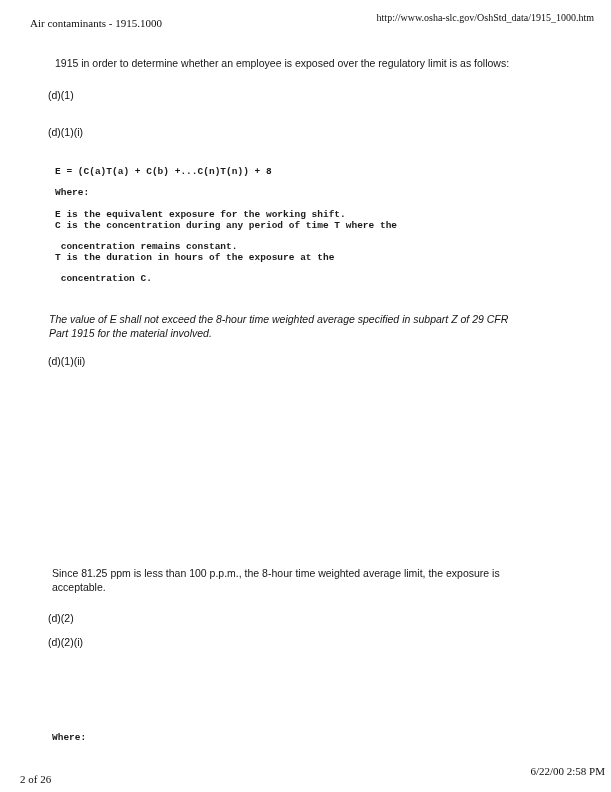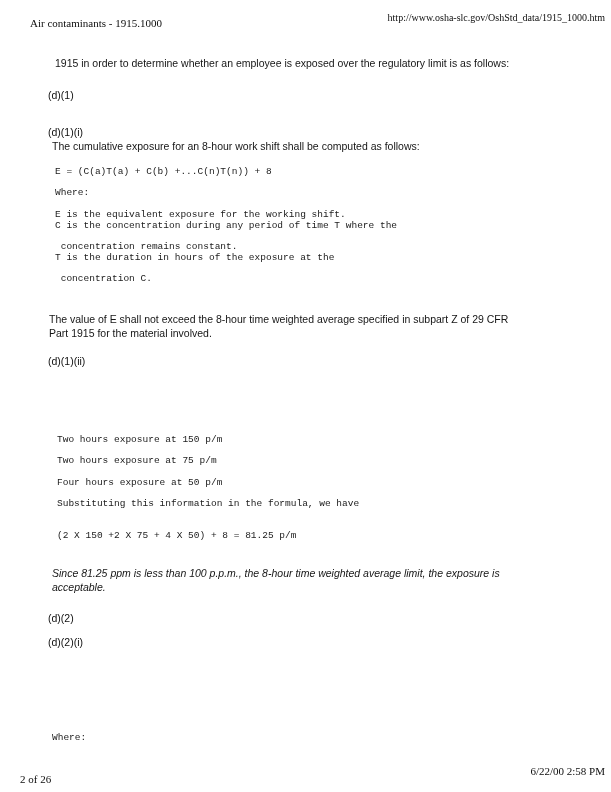--- a/index.html
+++ b/index.html
@@ -38,68 +38,58 @@
     font-weight: normal;
     color: #0f0f0f;
     white-space: pre;
   }
   pre.mono {
     margin: 0;
     font-family: "Liberation Mono", monospace;
     font-size: 9.5px;
     line-height: 10.7px;
     color: #1a1a1a;
+    font-weight: bold;
   }
 </style>
 </head>
 <body>
 
 <div class="page">
 
   <div class="abs serif header-left" style="left:30px; top:17px;">Air contaminants - 1915.1000</div>
-  <div class="abs serif header-right" style="right:6px; top:12px;">http://www.osha-slc.gov/OshStd_data/1915_1000.htm</div>
+  <div class="abs serif header-right" style="right:17px; top:12px;">http://www.osha-slc.gov/OshStd_data/1915_1000.htm</div>
 
   <div class="abs sans" style="left:55px; top:56px;text-align:center;">1915 in order to determine whether an employee is exposed over the regulatory limit is as follows:</div>
 
   <div class="abs heading" style="left:48px; top:89px;">(d)(1)</div>
 
   <div class="abs heading" style="left:48px; top:126px;">(d)(1)(i)</div>
 
-  <div class="abs sans" style="left:52px; top:139px;">The cumulative exposure for an 8-hour work shift shall be computed as follows:</div>
 
   <pre class="abs mono" style="left:55px; top:167px;">E = (C(a)T(a) + C(b) +...C(n)T(n)) + 8
 
 Where:
 
 E is the equivalent exposure for the working shift.
 C is the concentration during any period of time T where the
 
  concentration remains constant.
 T is the duration in hours of the exposure at the
 
  concentration C.</pre>
 
-  <div class="abs sans" style="left:49px; top:312px;">The value of E shall not exceed the 8-hour time weighted average specified in subpart Z of 29 CFR
+  <div class="abs sans" style="left:49px; top:312px;font-style:italic;">The value of E shall not exceed the 8-hour time weighted average specified in subpart Z of 29 CFR
 Part 1915 for the material involved.</div>
 
   <div class="abs heading" style="left:48px; top:355px;">(d)(1)(ii)</div>
 
 
-  <pre class="abs mono" style="left:57px; top:435px;">Two hours exposure at 150 p/m
 
-Two hours exposure at 75 p/m
-
-Four hours exposure at 50 p/m
-
-Substituting this information in the formula, we have
-
-
-(2 X 150 +2 X 75 + 4 X 50) + 8 = 81.25 p/m</pre>
-
-  <div class="abs sans" style="left:52px; top:566px;font-style:italic;">Since 81.25 ppm is less than 100 p.p.m., the 8-hour time weighted average limit, the exposure is
+  <div class="abs sans" style="left:52px; top:566px;">Since 81.25 ppm is less than 100 p.p.m., the 8-hour time weighted average limit, the exposure is
 acceptable.</div>
 
   <div class="abs heading" style="left:48px; top:612px;">(d)(2)</div>
 
   <div class="abs heading" style="left:48px; top:636px;">(d)(2)(i)</div>
 
 
 
   <pre class="abs mono" style="left:52px; top:733px;">Where:</pre>
 

